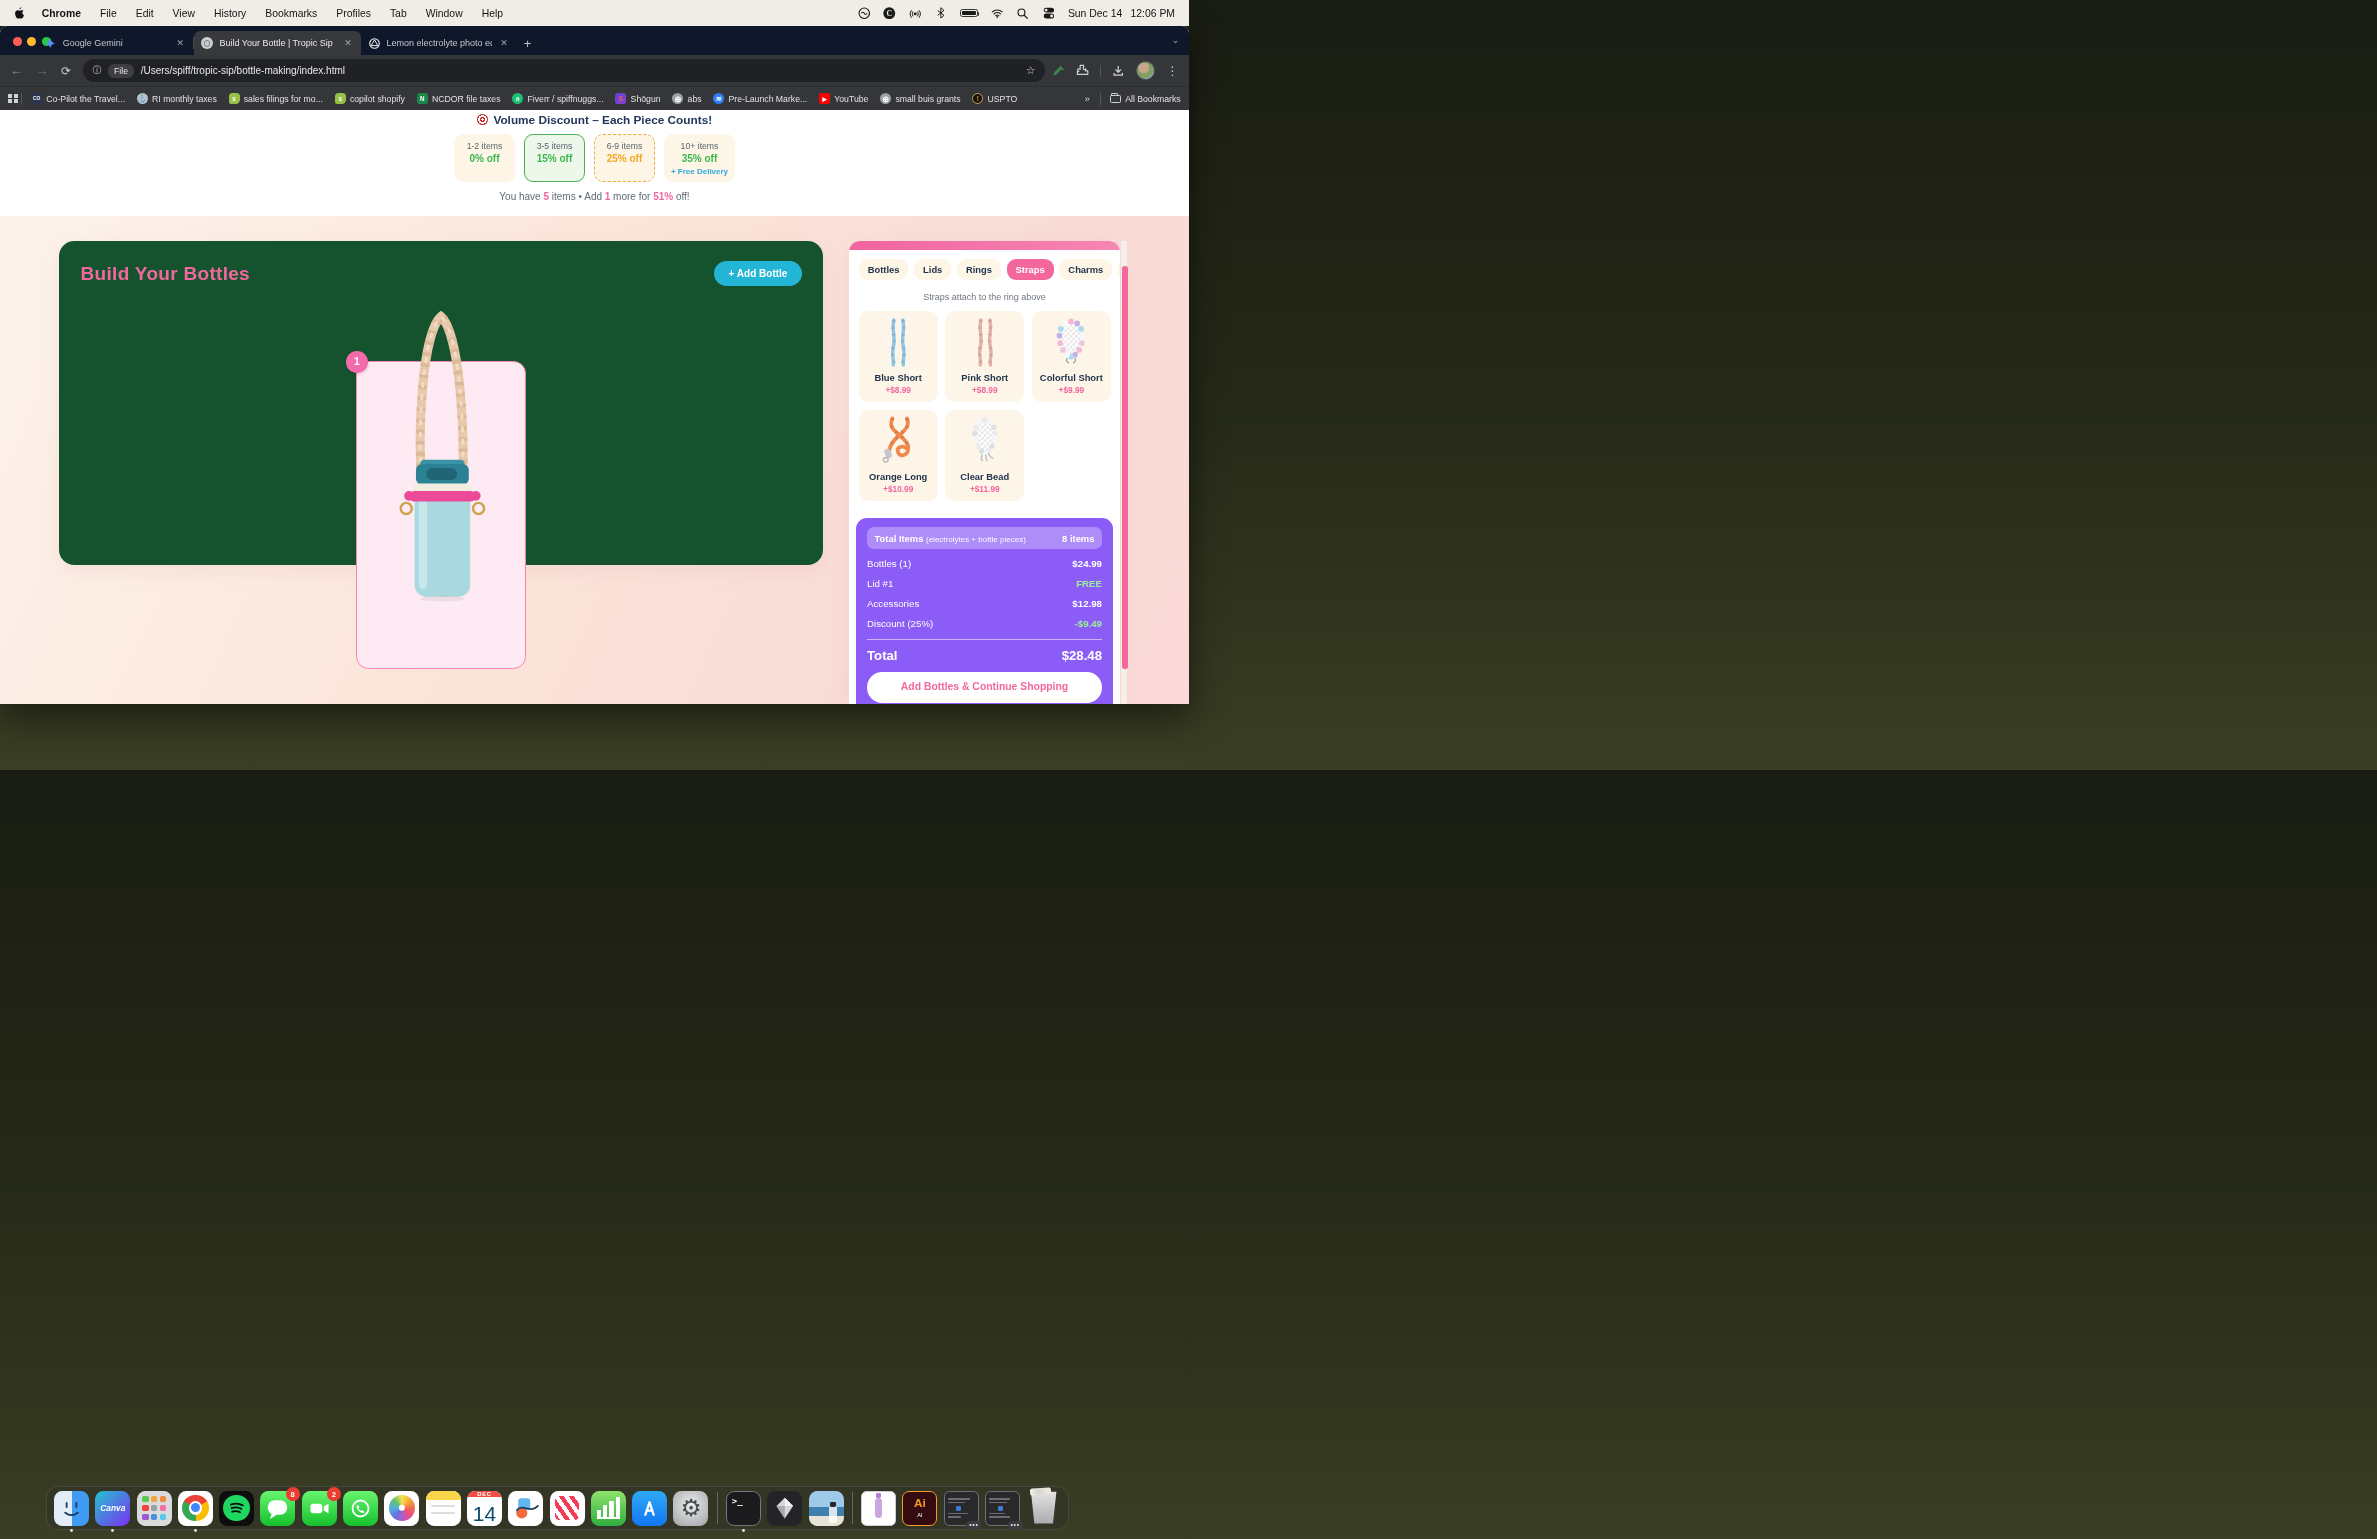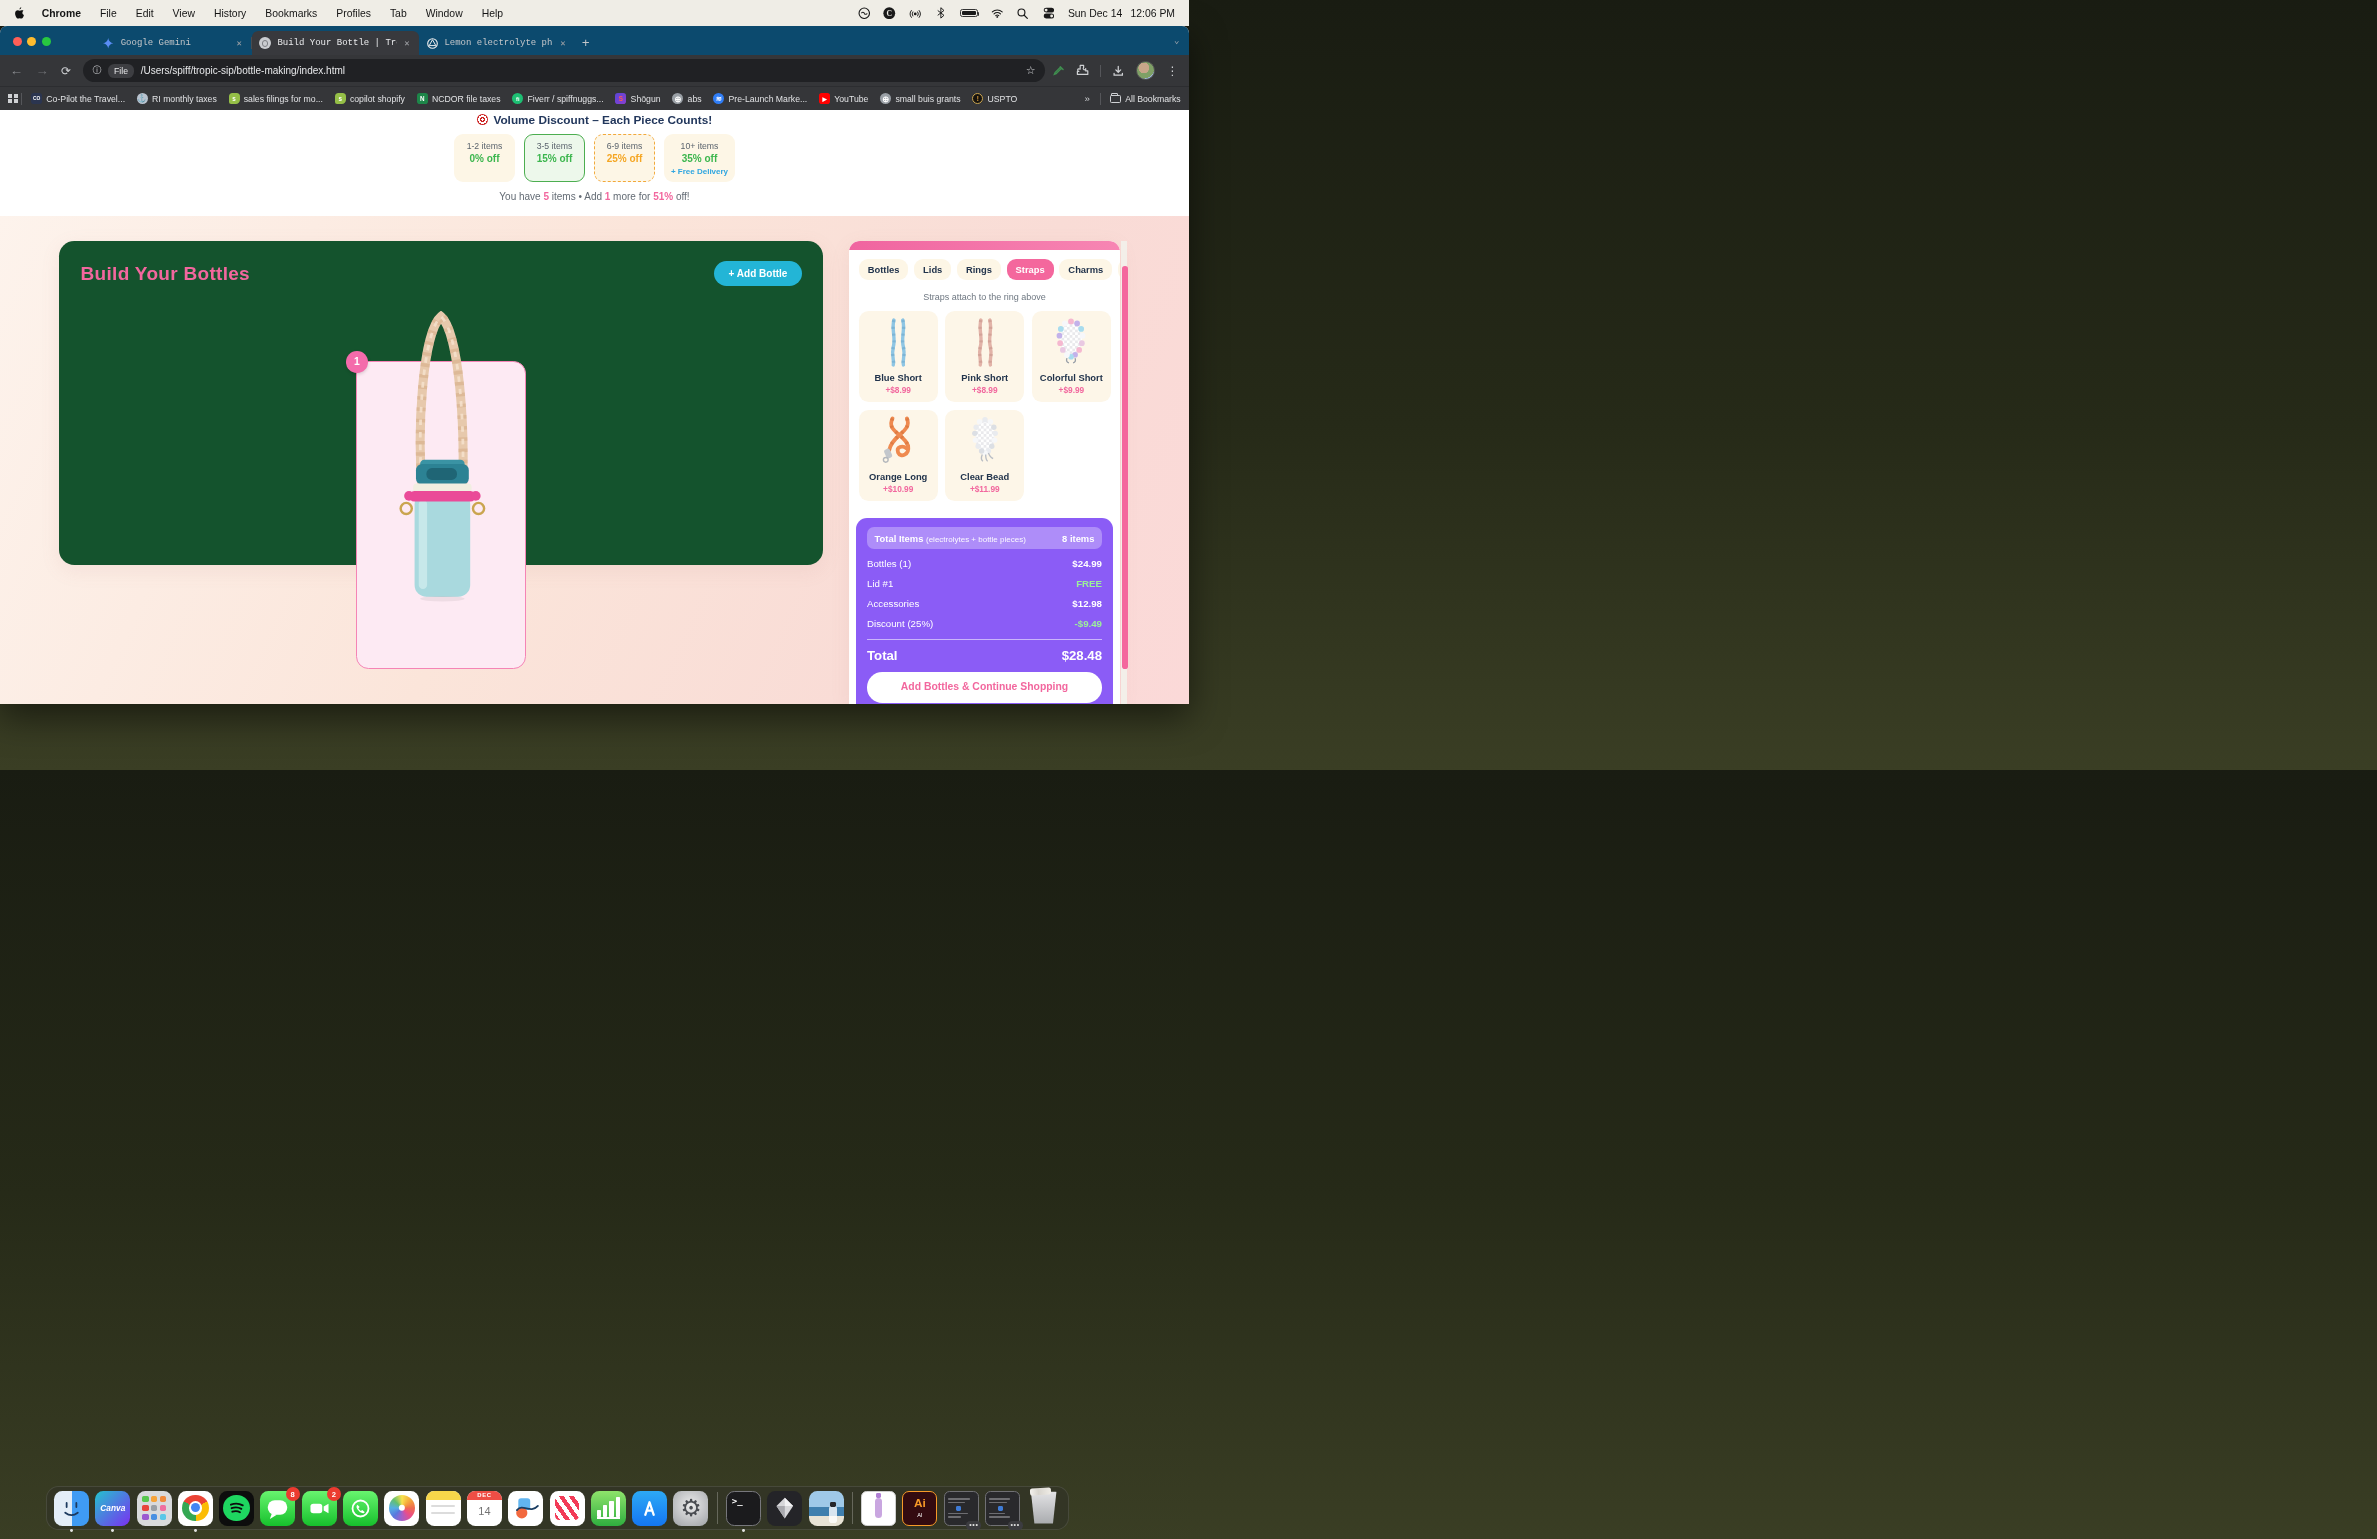--- a/index.html
+++ b/index.html
@@ -20,22 +20,22 @@
   .battery::before { content:""; position:absolute; inset:1px; background:#1a1a1a; border-radius:1px; }
   .battery::after { content:""; position:absolute; right:-2.8px; top:2.1px; width:1.7px; height:3.5px; background:#333; border-radius:0 1.4px 1.4px 0; }
   .cc-toggle { width:11.8px; height:11.8px; }
   .mb-clock { font-size:10.4px; display:flex; gap:8.3px; }
 
   
   .window { position:absolute; top:26.4px; left:0; width:1189px; height:678px;
     border-radius:7px 7px 0 0; overflow:hidden; background:#fff;
     box-shadow:0 12.5px 35px rgba(0,0,0,0.5); z-index:10; }
 
-  .tabstrip { height:29px; background:#0c4a6e; position:relative;
-    display:flex; align-items:flex-end; padding-left:95px;font-family:Liberation Mono, monospace; }
+  .tabstrip { height:29px; background:#0f172a; position:relative;
+    display:flex; align-items:flex-end; padding-left:37px; }
   .lights { position:absolute; left:12.5px; top:10.4px; display:flex; gap:5.6px; }
   .light { width:9px; height:9px; border-radius:50%; }
   .tab { height:24px; display:flex; align-items:center; gap:6.3px; padding:0 7.6px;
     color:#c4c6c9; font-size:9px; position:relative; }
   .tab .t-title { flex:1; overflow:hidden; white-space:nowrap; }
   .tab .t-close { color:#9fa1a5; font-size:9px; padding:0 1.4px; }
   .tab.active { background:#38393d; border-radius:6.3px 6.3px 0 0; color:#e9eaec; }
   .tab.inactive { width:156px; }
   .tab.active  { width:167px; }
   .tab-sep { width:0.7px; height:12.5px; background:#4a4b4f; align-self:center; margin-top:4.2px; }
@@ -189,21 +189,21 @@
   .ph-flower { width:26.4px; height:26.4px; border-radius:50%; filter:blur(0.3px);
     background:conic-gradient(#f8e24f,#f5a93b,#ef6a4e,#ea4d8a,#a65ec9,#5a78dd,#54aee4,#63c06f,#f8e24f); }
   .ph-flower::after{ content:""; position:absolute; width:6.3px; height:6.3px; background:#fff; border-radius:50%;
     left:50%; top:50%; transform:translate(-50%,-50%);}
   .ic-notes { background:#fff; flex-direction:column; justify-content:flex-start; }
   .notes-top { width:100%; height:9.7px; background:#f7d64a; }
   .notes-line { width:23.6px; height:2.1px; background:#dcdcdc; border-radius:1.4px; margin-top:4.9px; }
   .ic-cal { background:#fff; flex-direction:column; justify-content:flex-start; }
   .cal-top { width:100%; height:9.7px; background:#ef4e45; color:#fff; font-size:5.9px;
     font-weight:bold; display:flex; align-items:center; justify-content:center; letter-spacing:0.7px; }
-  .cal-day { font-size:11px; color:#737373; font-weight:300; margin-top:5px; }
+  .cal-day { font-size:21px; color:#0c4a6e; font-weight:300; margin-top:5px; }
   .ic-white { background:#fff; }
   .news-stripes { width:23.6px; height:23.6px; border-radius:4.2px; overflow:hidden;
     background:repeating-linear-gradient(55deg,#f23b57 0 4.2px,#fff 4.2px 8.3px); }
   .ic-numbers { background:linear-gradient(180deg,#8ee36b,#2fae3f); }
   .num-bars { display:flex; align-items:flex-end; gap:2.1px; height:21px;
     border-bottom:2.1px solid #fff; padding-bottom:0; }
   .num-bars span { width:4.2px; background:#fff; border-radius:0.7px; display:block; }
   .ic-appstore { background:linear-gradient(180deg,#2da9f5,#1476f2); }
   .ic-settings { background:radial-gradient(circle at 50% 40%,#ececec,#9fa2a6); font-size:23.6px; color:#4a4d52; }
   .ic-term { background:#1b1b1d; border:1.4px solid #77777c; color:#fff;

